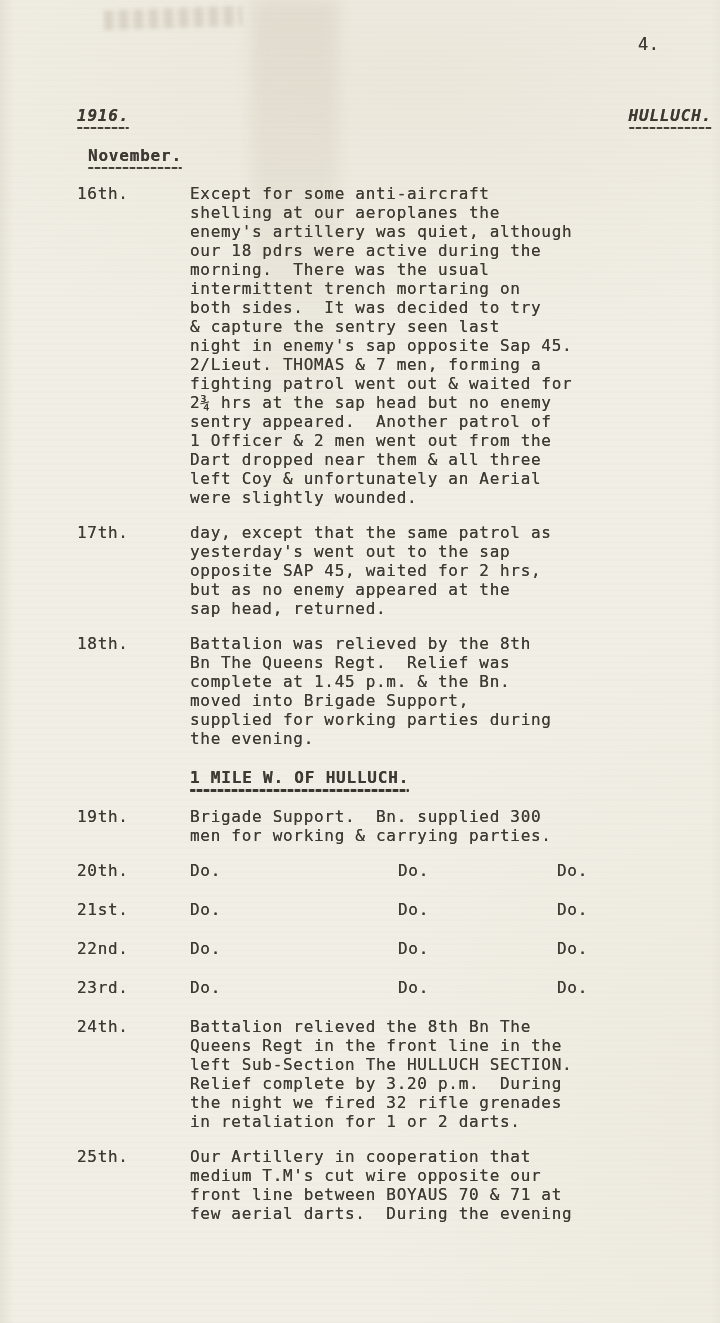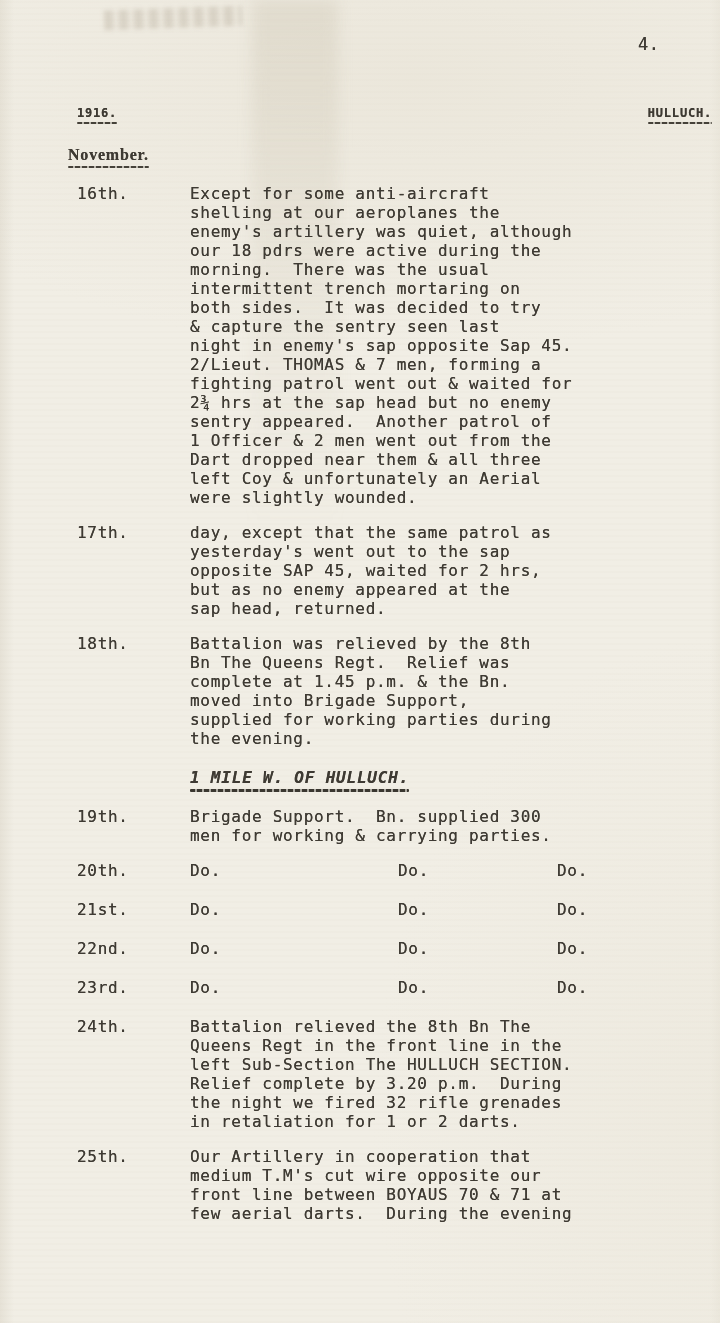--- a/index.html
+++ b/index.html
@@ -40,25 +40,25 @@
   }
 
   .page-number {
     position: absolute; top: 34px; left: 638px;
     font-size: 17px; letter-spacing: 0.6px;
   }
 
   .header-row {
     position: absolute; top: 106px; left: 77px; right: 8px;
     display: flex; justify-content: space-between; align-items: flex-start;
-    font-size: 12px; letter-spacing: 0.8px;
+    font-size: 16px; letter-spacing: 0.8px; font-style: italic;
   }
   .month {
-    position: absolute; top: 146px; left: 68px;
-    font-size: 16px; letter-spacing: 0.8px; font-family: Liberation Serif, serif;
+    position: absolute; top: 146px; left: 88px;
+    font-size: 16px; letter-spacing: 0.8px;
   }
 
   
   .u { display: inline-block; }
   .u::after {
     content: ""; display: block; height: 2.6px; margin-top: 1.5px;
     background: repeating-linear-gradient(90deg, rgba(55,51,43,0.92) 0 5px, rgba(55,51,43,0.28) 5px 7px);
     border-radius: 1px;
   }
   .u-heavy { display: inline-block; }
@@ -76,21 +76,21 @@
     display: grid; grid-template-columns: 113px 1fr;
     margin-bottom: 16px;
   }
   .entry .day { white-space: pre; }
   .entry .line { white-space: pre; }
 
   .do-row { grid-template-columns: 113px 208px 159px 1fr; margin-bottom: 20px; }
 
   .section-heading {
     margin: 4px 0 15px 113px;
-    font-size: 16px; letter-spacing: 0.8px; font-style: italic;
+    font-size: 16px; letter-spacing: 0.8px;
   }
   .section-heading sup { font-size: 11px; letter-spacing: 0; }
 </style>
 </head>
 <body>
 
 <div class="page">
   <div class="fold-band"></div>
   <div class="stamp-smudge"></div>
 

